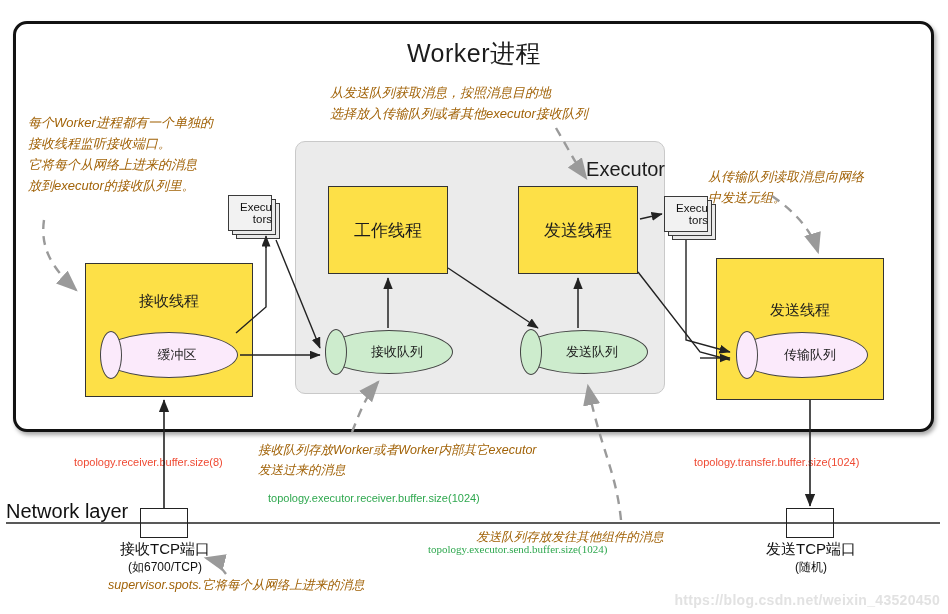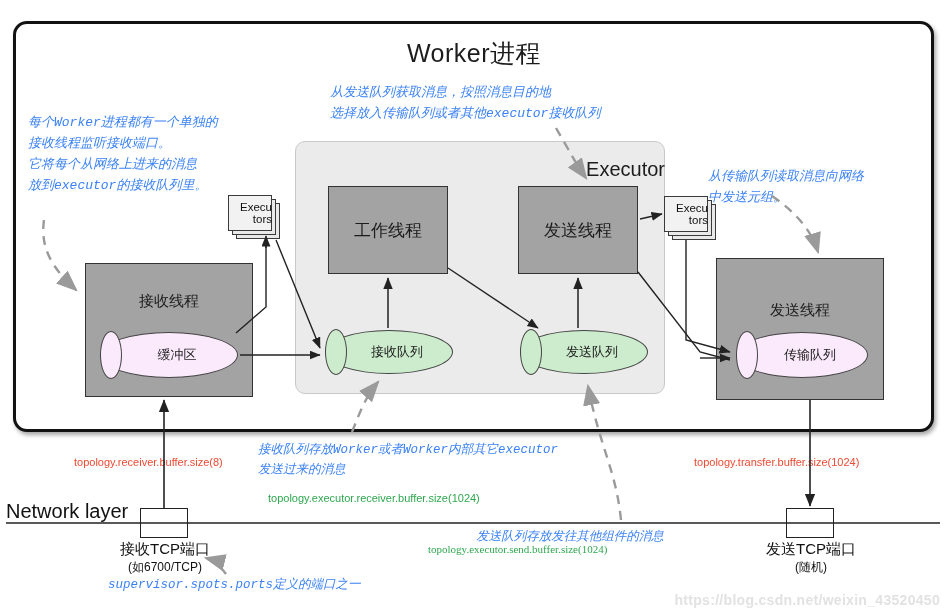--- a/index.html
+++ b/index.html
@@ -31,21 +31,21 @@
     background:#ebebeb;border:1px solid #c9c9c9;border-radius:10px;
     box-sizing:border-box;
   }
   .executor-title{
     position:absolute;left:295px;top:158px;width:370px;text-align:right;
     font-size:20px;color:#1c1c1c;
   }
 
   
   .tbox{
-    position:absolute;border:1.6px solid #333;background:#a3a3a3;
+    position:absolute;border:1.6px solid #333;background:#fde047;
     box-sizing:border-box;
   }
   .tbox .lbl{
     position:absolute;left:0;width:100%;text-align:center;
     font-size:17px;color:#1c1c1c;
   }
   #worker-thread{left:328px;top:186px;width:120px;height:88px;}
   #worker-thread .lbl{top:32px;}
   #send-thread-exec{left:518px;top:186px;width:120px;height:88px;}
   #send-thread-exec .lbl{top:32px;}
@@ -96,22 +96,22 @@
     position:absolute;left:0;top:0;width:44px;height:36px;
     display:flex;flex-direction:column;align-items:flex-end;justify-content:center;
     font-size:11.5px;line-height:12.5px;color:#111;
   }
   #exstack-left{left:228px;top:195px;}
   #exstack-right{left:664px;top:196px;}
 
   
   .hand{
     position:absolute;
-    font-family:Liberation Mono, monospace;
-    font-style:italic;font-size:13px;line-height:21px;color:#3b82f6;
+    font-family:Liberation Sans, sans-serif;
+    font-style:italic;font-size:13px;line-height:21px;color:#a16207;
     white-space:pre-line;
   }
   .hand.small{font-size:12.5px;line-height:20px;}
 
   #note-left{left:28px;top:112px;width:230px;}
   #note-top{left:330px;top:82px;width:330px;}
   #note-right{left:708px;top:166px;width:210px;}
   #note-recvq{left:258px;top:440px;width:380px;}
   #note-sendq{left:420px;top:527px;width:300px;text-align:center;}
   #note-ports{left:108px;top:575px;width:300px;font-size:12.5px;}
@@ -223,21 +223,21 @@
 接收线程监听接收端口。
 它将每个从网络上进来的消息
 放到executor的接收队列里。</div>
   <div class="hand" id="note-top">从发送队列获取消息，按照消息目的地
 选择放入传输队列或者其他executor接收队列</div>
   <div class="hand" id="note-right">从传输队列读取消息向网络
 中发送元组。</div>
   <div class="hand small" id="note-recvq">接收队列存放Worker或者Worker内部其它executor
 发送过来的消息</div>
   <div class="hand small" id="note-sendq">发送队列存放发往其他组件的消息</div>
-  <div class="hand small" id="note-ports">supervisor.spots.ports定义的端口之一</div>
+  <div class="hand small" id="note-ports">supervisor.spots.它将每个从网络上进来的消息</div>
 
   <div class="cfg red" id="cfg-recv-buf">topology.receiver.buffer.size(8)</div>
   <div class="cfg red" id="cfg-transfer-buf">topology.transfer.buffer.size(1024)</div>
   <div class="cfg green" id="cfg-exec-recv">topology.executor.receiver.buffer.size(1024)</div>
   <div class="cfg green" id="cfg-exec-send">topology.executor.send.buffer.size(1024)</div>
 
   <div id="netlabel">Network layer</div>
   <div class="port" id="port-recv"></div>
   <div class="port" id="port-send"></div>
   <div class="portlbl" id="portlbl-recv">

